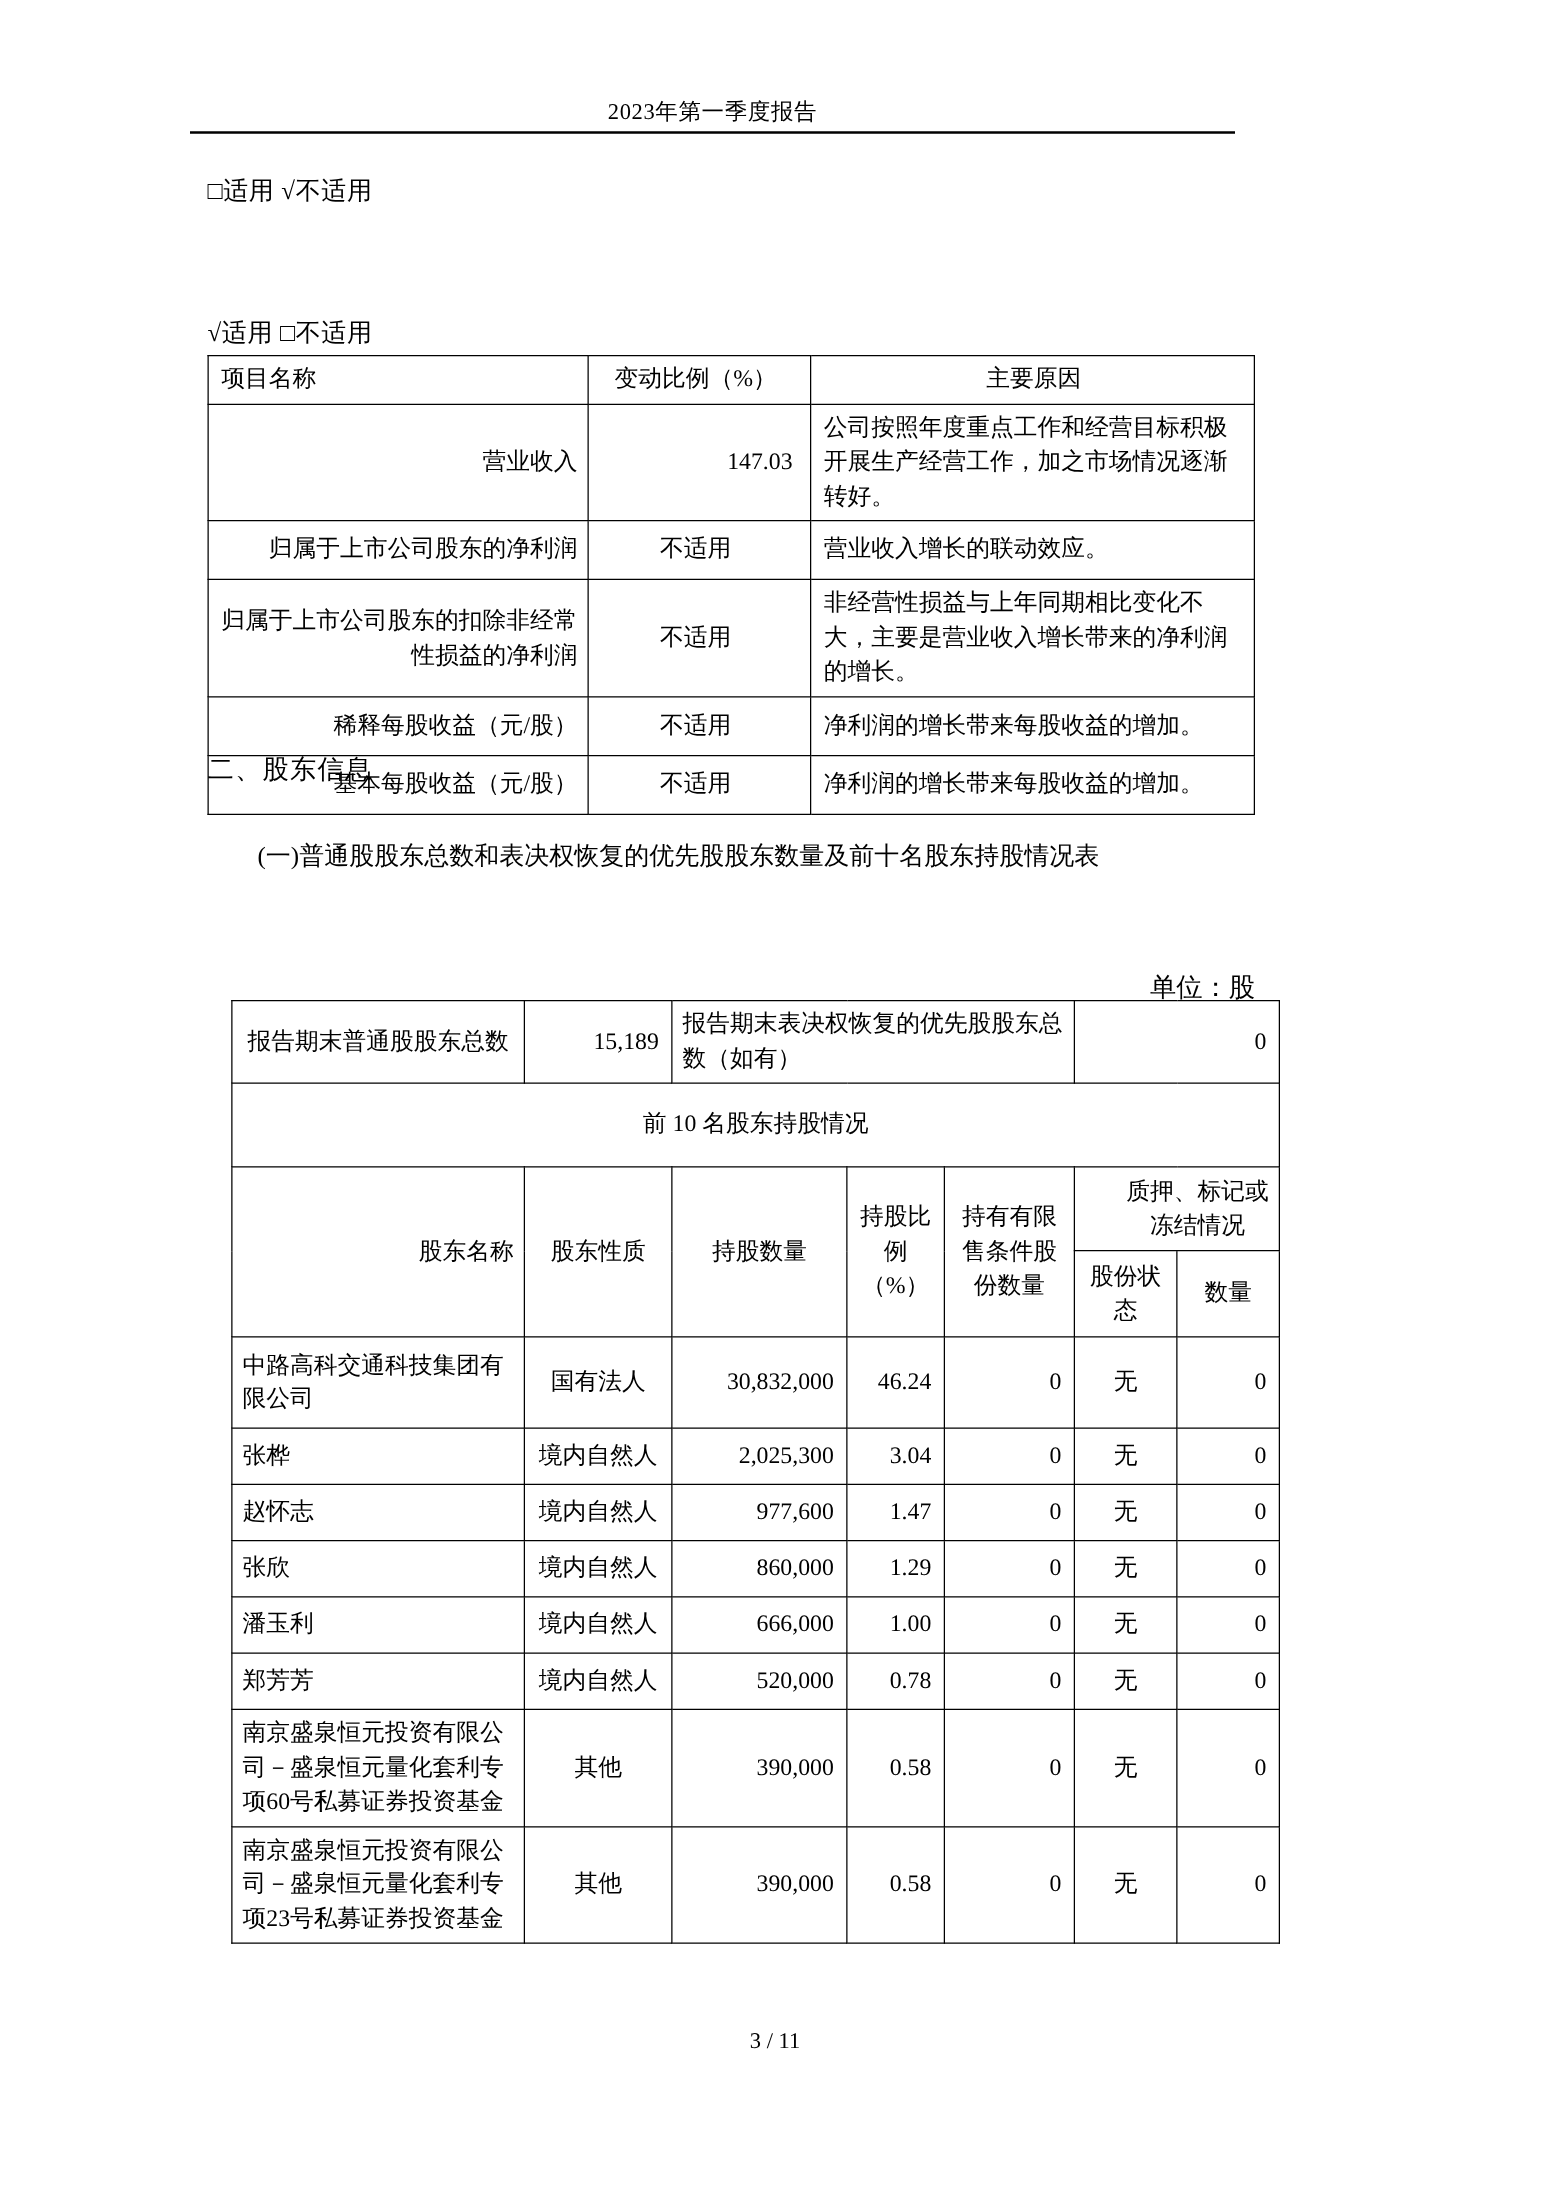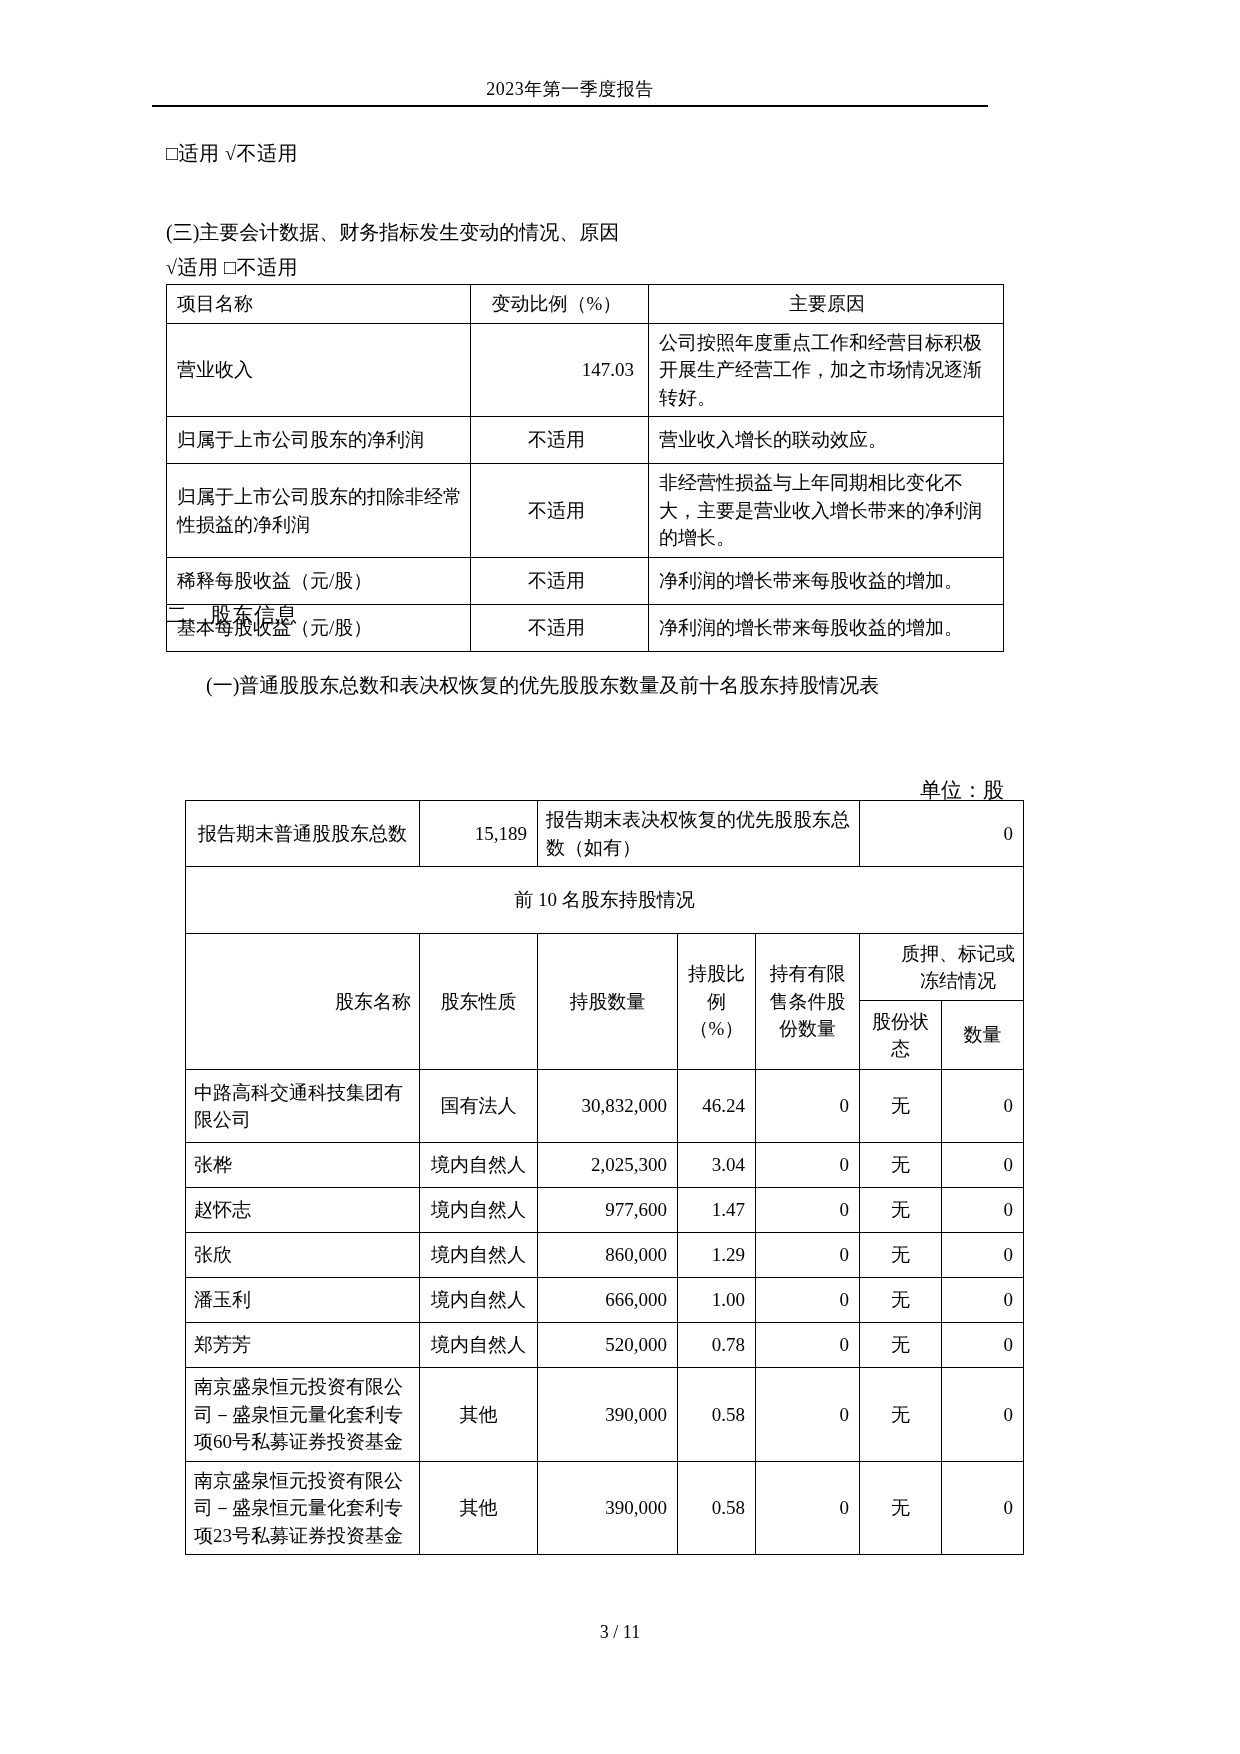--- a/index.html
+++ b/index.html
@@ -69,21 +69,21 @@
   }
 
   
   #change-table {
     position: absolute;
     left: 166px;
     top: 284px;
     width: 838px;
   }
   #change-table td { }
-  #change-table .c-name { width: 285px; text-align: left; padding-left: 10px; }
+  #change-table .c-name { width: 285px; text-align: right; padding-left: 10px; }
   #change-table .c-pct  { width: 155px; text-align: right; padding-right: 14px; }
   #change-table .c-reason { text-align: left; padding-left: 10px; }
   #change-table thead td { text-align: center; padding-left: 8px; padding-right: 8px; }
   #change-table .r-tall td { height: 62px; }
   #change-table .r-mid td { height: 56px; }
   #change-table .r-std td { height: 36px; }
 
   
   #sh-table {
     position: absolute;
@@ -128,21 +128,20 @@
 
 <div class="page">
 
   <div class="header">
     <div class="header-title">2023年第一季度报告</div>
   </div>
   <div class="header-rule"></div>
 
   <div class="para chk-line" style="left:166px; top:138px;">□适用  √不适用</div>
 
-  <div class="para" style="left:166px; top:217px;">(三)主要会计数据、财务指标发生变动的情况、原因</div>
 
   <div class="para chk-line" style="left:166px; top:252px;">√适用 □不适用</div>
 
   <table id="change-table">
     <thead>
       <tr>
         <td class="c-name" style="text-align:left;">项目名称</td>
         <td class="c-pct" style="text-align:center;">变动比例（%）</td>
         <td class="c-reason" style="text-align:center;">主要原因</td>
       </tr>

